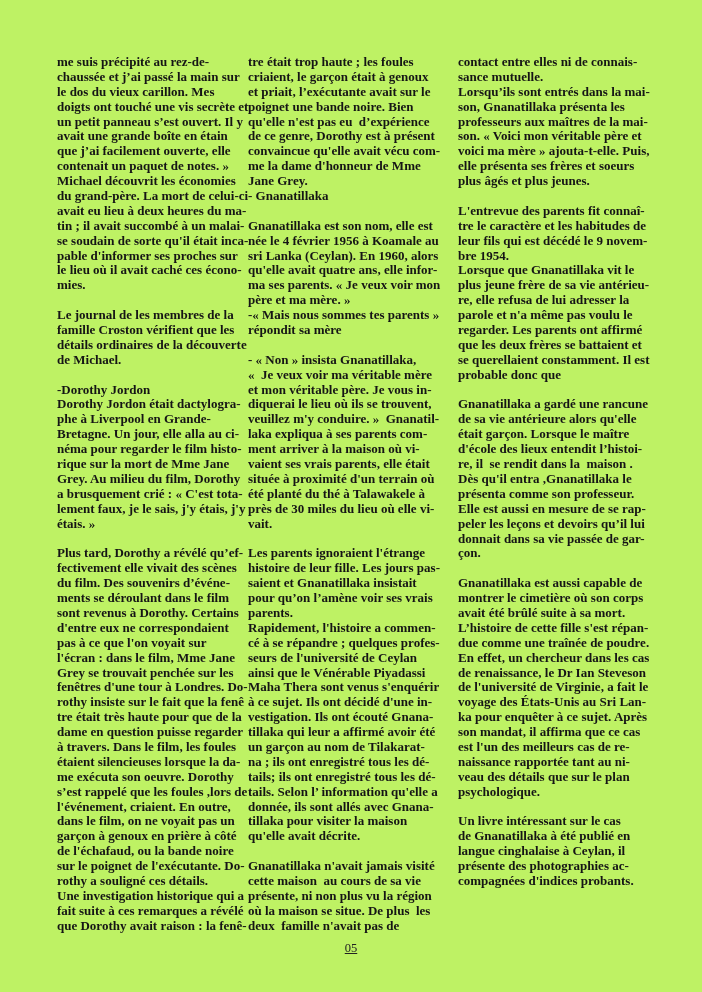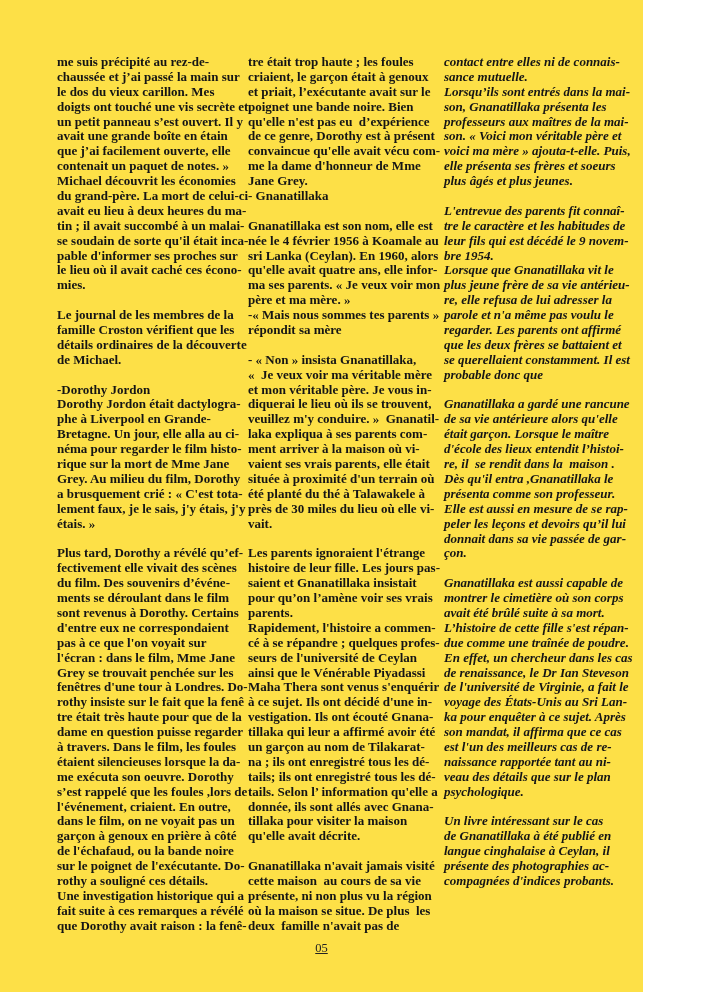--- a/index.html
+++ b/index.html
@@ -2,39 +2,39 @@
 <html><head>
 <meta charset="utf-8">
 <style>
   html, body {
     margin: 0;
     padding: 0;
     background: #ffffff;
   }
   .page {
     position: relative;
-    width: 643px;
+    width: 702px;
     height: 992px;
-    background: #fde047;
+    background: #bef264;
     overflow: hidden;
   }
   .column {
     position: absolute;
     top: 55px;
     font-family: "Liberation Serif", serif;
     font-weight: bold;
     font-size: 13px;
     line-height: 14.9px;
     color: #151515;
     white-space: pre;
     letter-spacing: 0px;
   }
   .col-1 { left: 57px;  width: 192px; }
   .col-2 { left: 248px; width: 196px; }
-  .col-3 { left: 444px; width: 200px; font-style: italic; }
+  .col-3 { left: 458px; width: 200px; }
   .line { height: 14.9px; }
   .page-number {
     position: absolute;
     top: 941px;
     left: 0;
     right: 0;
     text-align: center;
     font-family: "Liberation Serif", serif;
     font-weight: normal;
     font-size: 12.5px;

